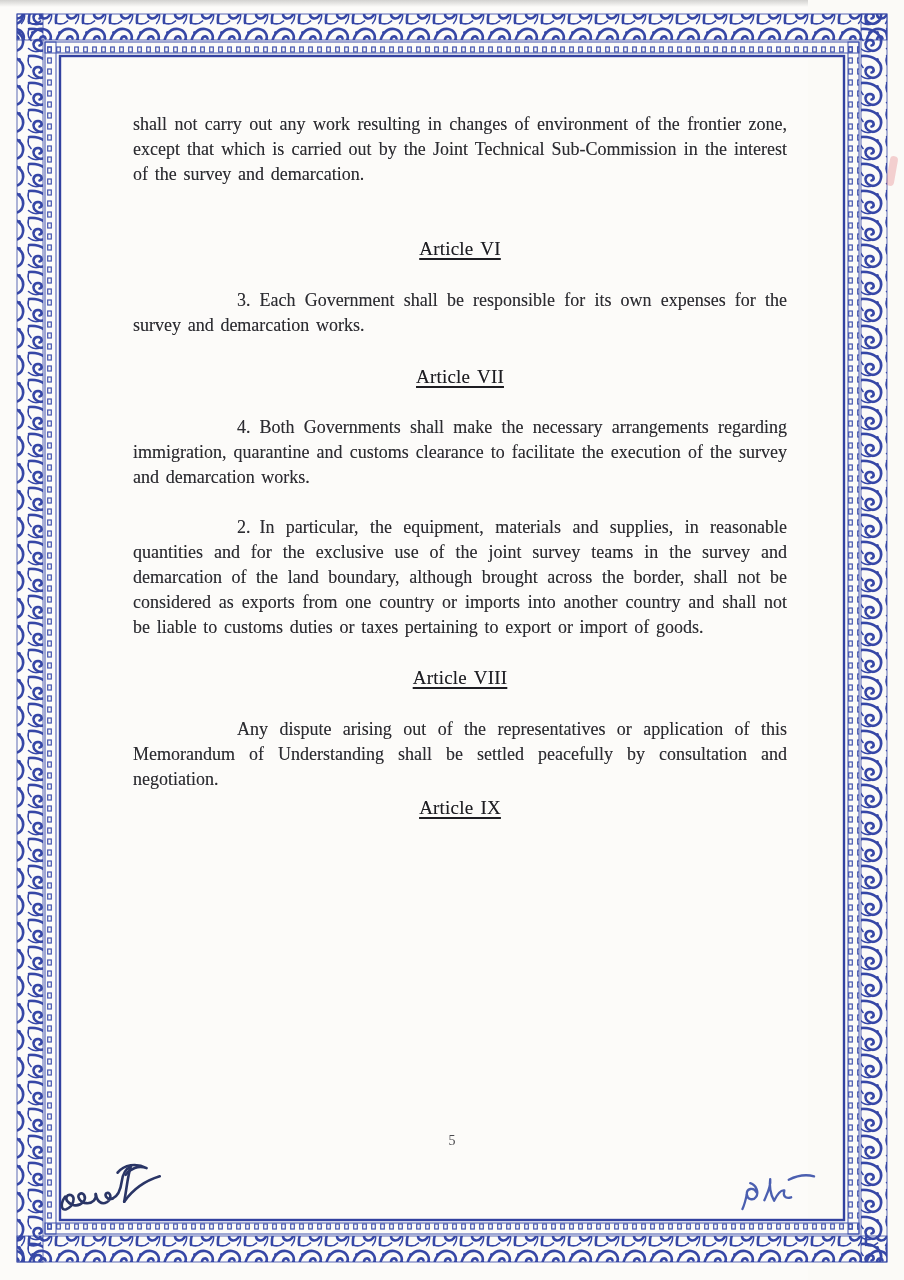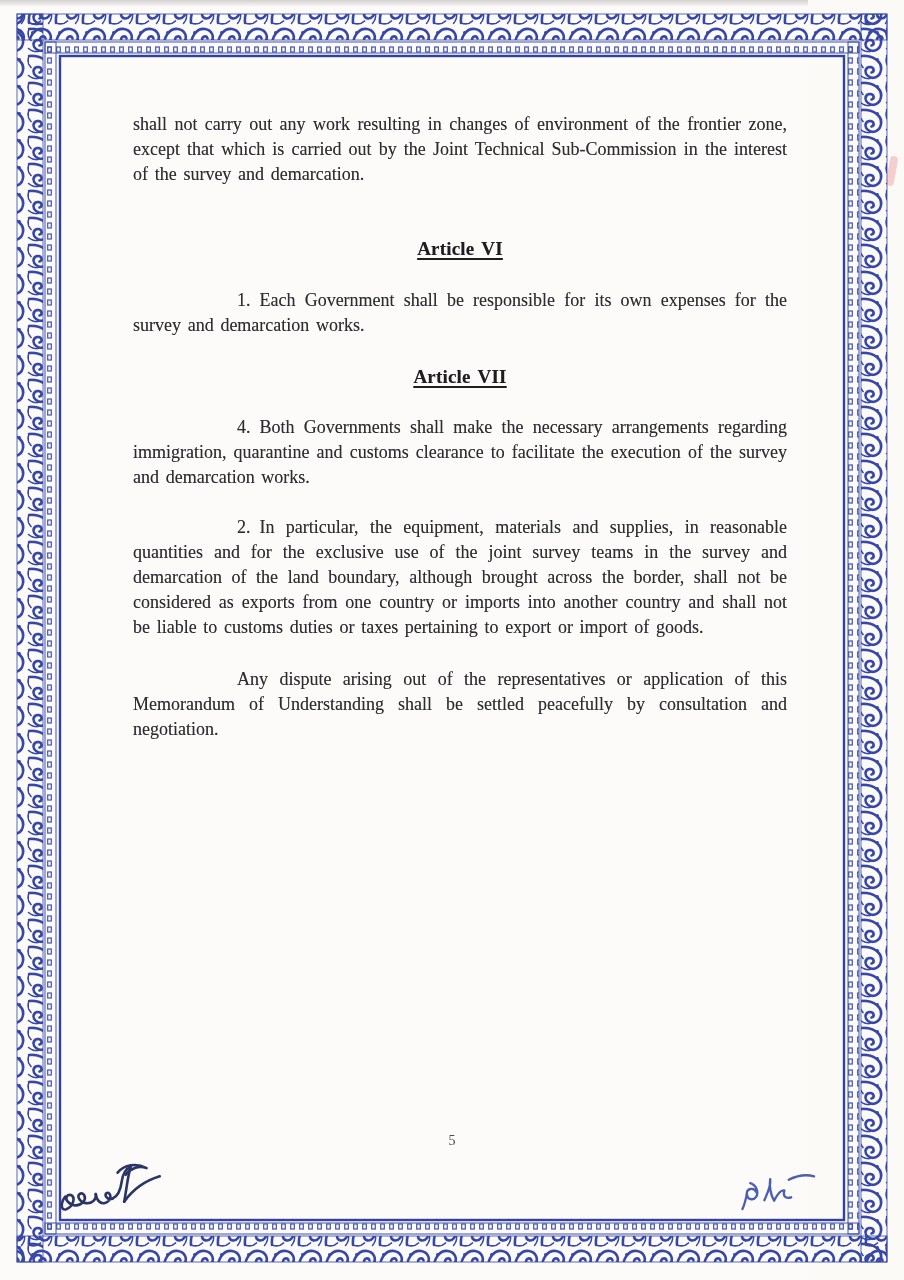--- a/index.html
+++ b/index.html
@@ -50,21 +50,21 @@
     word-spacing: 2.2px;
     text-shadow: 0 0 0.6px rgba(44,44,50,0.45);
   }
   .content p { margin: 0; }
   .indent { text-indent: 104px; }
   h3.art {
     margin: 0;
     text-align: center;
     font-family: "Liberation Serif", "DejaVu Serif", serif;
     font-size: 19px;
-    font-weight: bold;
+    font-weight: normal;
     color: #1d1d22;
     text-decoration: underline;
     text-decoration-thickness: 1.5px;
     text-underline-offset: 3px;
     letter-spacing: 0.2px;
     text-indent: 0;
   }
   .mt-a6 { margin-top: 49px !important; }
   .mt-27 { margin-top: 27px !important; }
   .mt-26 { margin-top: 26px !important; }
@@ -129,28 +129,30 @@
 
     <rect x="60" y="56" width="784" height="1164" fill="none" stroke="#3241a0" stroke-width="2.4"></rect>
   </svg>
 
   <div class="red-smudge"></div>
 
   <div class="content">
     <p>shall not carry out any work resulting in changes of environment of the frontier zone, except that which is carried out by the Joint Technical Sub-Commission in the interest of the survey and demarcation.</p>
 
     <h3 class="art mt-a6">Article VI</h3>
-    <p class="indent mt-27">1. Each Government shall be responsible for its own expenses for the survey and demarcation works.</p>
+    <p class="indent mt-27">3. Each Government shall be responsible for its own expenses for the survey and demarcation works.</p>
 
     <h3 class="art mt-26">Article VII</h3>
     <p class="indent mt-26">4. Both Governments shall make the necessary arrangements regarding immigration, quarantine and customs clearance to facilitate the execution of the survey and demarcation works.</p>
     <p class="indent mt-25">2. In particular, the equipment, materials and supplies, in reasonable quantities and for the exclusive use of the joint survey teams in the survey and demarcation of the land boundary, although brought across the border, shall not be considered as exports from one country or imports into another country and shall not be liable to customs duties or taxes pertaining to export or import of goods.</p>
 
+    <h3 class="art mt-25">Article VIII</h3>
     <p class="indent mt-27">Any dispute arising out of the representatives or application of this Memorandum of Understanding shall be settled peacefully by consultation and negotiation.</p>
 
+    <h3 class="art mt-3">Article IX</h3>
   </div>
 
   <div class="pagenum">5</div>
 
   <svg class="sig sig-left" viewBox="0 0 110 62" xmlns="http://www.w3.org/2000/svg">
     <g fill="none" stroke="#2a3566" stroke-width="2.6" stroke-linecap="round" stroke-linejoin="round">
       <path d="M9 36 C4 43 4.5 50 10 48.5 C17 46 19.5 36.5 14.5 34.5 C10.5 33.2 8.5 38 11.5 41 C15 45 22 46.5 26.5 41.5 C30.5 37 27 31 23 33.5 C20 35.5 23.5 42 30 42.5 C36 43 40 38.5 39 33.5"></path>
       <path d="M39 33.5 C40 40.5 44.5 44.5 50 41.5 C55 38.5 54 31.5 50 32.5 C47 33.3 49 39.5 55.5 38"></path>
       <path d="M55.5 38 C61 35.5 63.5 29 64.5 21.5 C65.5 14 68.5 8.5 73.5 6.5 C70.5 15 69.5 28 67 41"></path>
       <path d="M60.5 12.5 C67 4.5 79 2.5 89 8 C81 5 73 8.5 68.5 14.5"></path>

